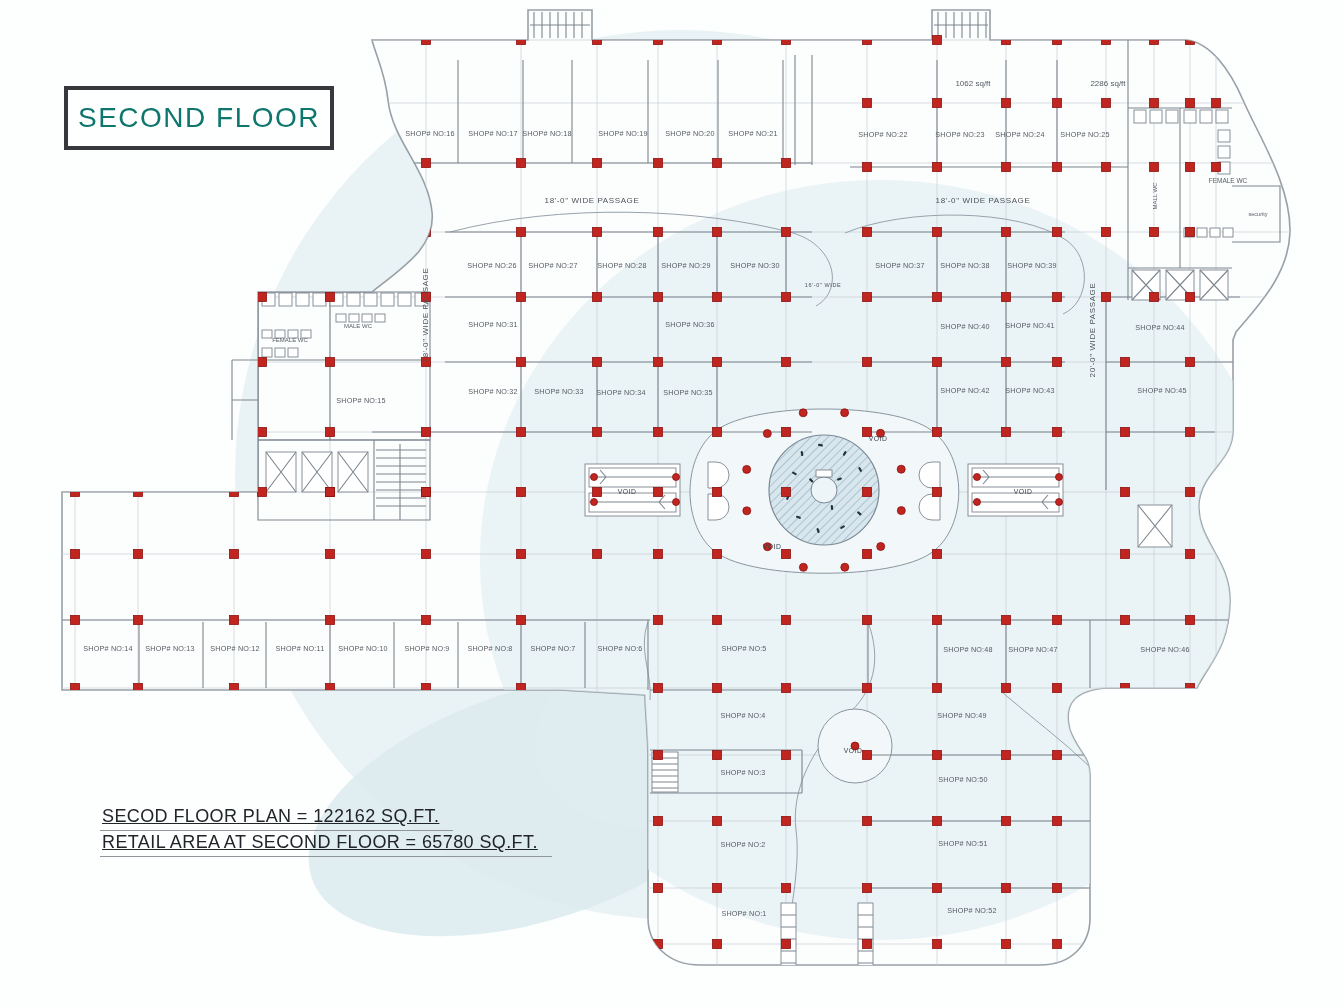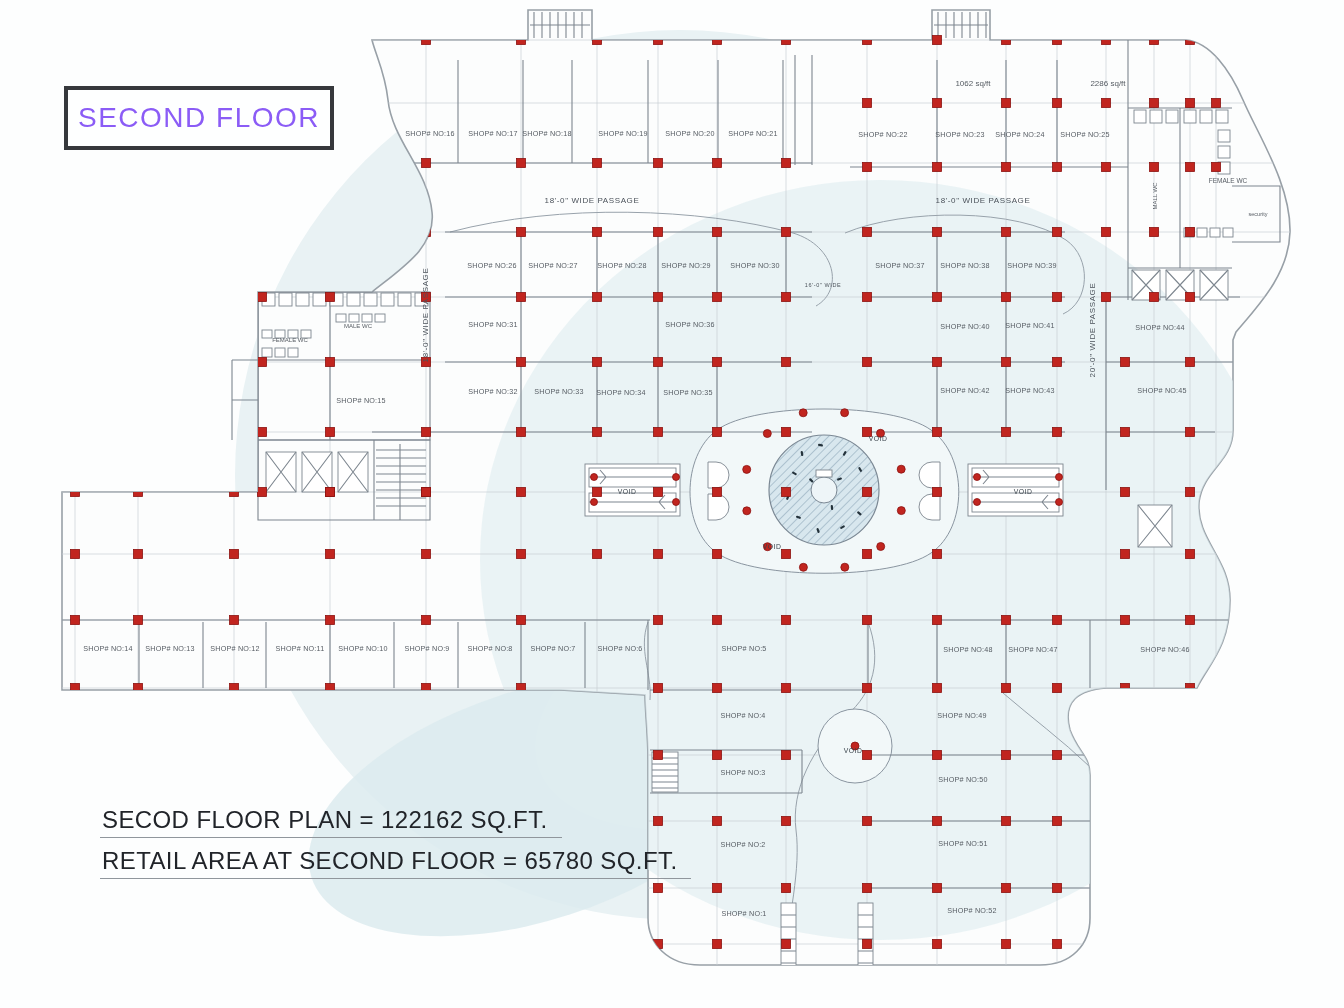--- a/index.html
+++ b/index.html
@@ -7,24 +7,24 @@
          font-family:"Liberation Sans",sans-serif;}
   .wm{position:absolute;border-radius:50%;}
   .wm1{left:235px;top:30px;width:890px;height:890px;background:#e9f2f4;}
   .wm2{left:330px;top:240px;width:560px;height:360px;background:rgba(255,255,255,.55);transform:rotate(-28deg);}
   .wm3{left:300px;top:690px;width:470px;height:230px;background:#dcebee;opacity:.85;transform:rotate(-18deg);}
   .wm4{left:520px;top:520px;width:640px;height:280px;background:rgba(255,255,255,.38);transform:rotate(-20deg);}
   .sparkle{position:absolute;color:#ffffff;font-size:17px;line-height:1;}
   #plan-svg{position:absolute;left:0;top:0;}
   #title-box{position:absolute;left:64px;top:86px;width:262px;height:56px;border:4px solid #36383c;
              display:flex;align-items:center;justify-content:center;background:rgba(255,255,255,.6);}
-  #title-box span{font-size:28px;letter-spacing:1.5px;color:#8b5cf6;}
+  #title-box span{font-size:28px;letter-spacing:1.5px;color:#0f766e;}
   #summary{position:absolute;left:100px;top:806px;color:#212429;}
-  #summary .sline{display:block;width:fit-content;font-size:24px;letter-spacing:.4px;
-                  border-bottom:1.5px solid #90969c;padding:0 14px 3px 2px;margin-bottom:9px;}
+  #summary .sline{display:block;width:fit-content;font-size:18px;letter-spacing:.4px;
+                  border-bottom:1.5px solid #90969c;padding:0 14px 3px 2px;margin-bottom:1px;text-decoration:underline;}
   
   text{text-anchor:middle;font-family:"Liberation Sans",sans-serif;}
   .lbl{font-size:7.2px;fill:#565c63;letter-spacing:.2px;}
   .plbl{font-size:8px;fill:#4b525a;letter-spacing:.6px;}
   .vlbl{font-size:6.8px;fill:#39424a;letter-spacing:.5px;}
   .albl{font-size:8px;fill:#565c63;}
   .rlbl{font-size:6px;fill:#565c63;}
   .col{fill:#c1251f;stroke:#8c1210;stroke-width:.8;}
   .wall{stroke:#7d868f;stroke-width:1.1;fill:none;}
   .wall2{stroke:#98a2ab;stroke-width:1;fill:none;}

